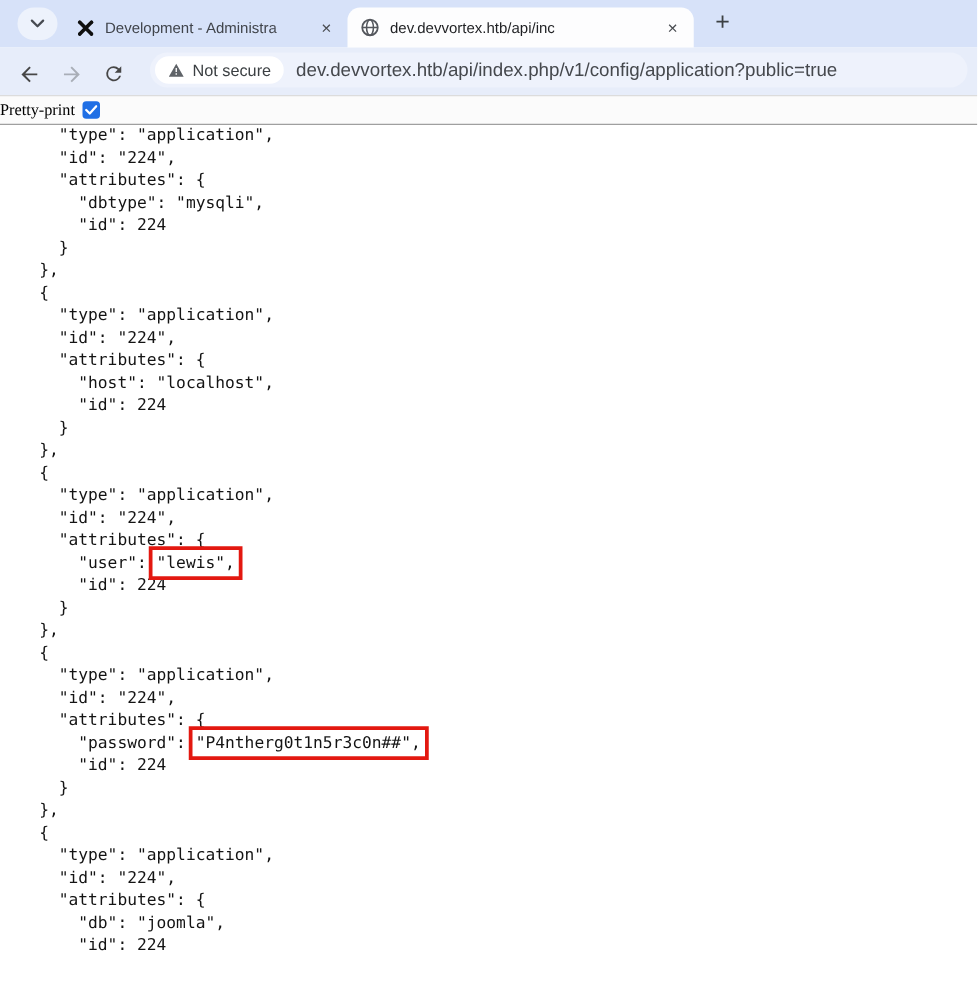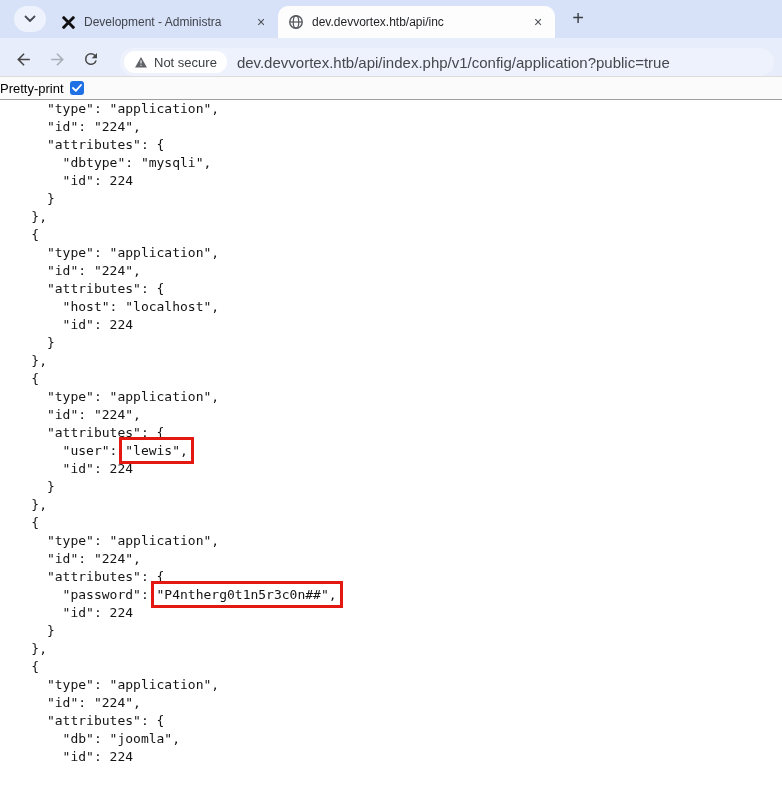--- a/index.html
+++ b/index.html
@@ -24,31 +24,31 @@
   .tab-title{flex:1;overflow:hidden;white-space:nowrap;font-size:12px;position:relative;height:16px;line-height:16px;}
   .tab-title .fade{position:absolute;right:0;top:0;width:28px;height:100%;}
   .tab.inactive .fade{background:linear-gradient(to right,rgba(215,226,249,0),var(--tabstrip_bg,#d7e2f9));}
   .tab.active .fade{background:linear-gradient(to right,rgba(253,253,254,0),#fdfdfe);}
   .tab-close{width:18px;height:18px;border-radius:9px;display:flex;align-items:center;justify-content:center;
     font-size:14px;color:#4a4d52;cursor:pointer;flex:none;margin-left:6px;}
   .new-tab{width:30px;height:30px;margin:0 0 2px 8px;display:flex;align-items:center;justify-content:center;
     font-size:20px;color:#3c4043;cursor:pointer;flex:none;align-self:center;}
 
   
-  .navbar{height:38px;background:var(--toolbar_bg,#e7edfa);display:flex;align-items:flex-end;padding:4px 8px 0 6px;}
+  .navbar{height:38px;background:var(--toolbar_bg,#e7edfa);display:flex;align-items:flex-start;padding:4px 8px 0 6px;}
   .nav-btn{width:34px;height:34px;display:flex;align-items:center;justify-content:center;border-radius:17px;cursor:pointer;flex:none;}
   .omnibox{flex:1;height:28px;margin-left:12px;background:#eef2fc;border-radius:14px;display:flex;align-items:center;
     padding:0 12px 0 4px;overflow:hidden;cursor:text;}
   .chip{height:22px;background:#ffffff;border-radius:11px;display:flex;align-items:center;padding:0 10px;flex:none;cursor:pointer;}
   .chip-label{font-size:13px;color:#3c4043;margin-left:6px;white-space:nowrap;}
   .url-text{font-size:15px;color:#45484d;margin-left:10px;white-space:nowrap;}
 
   
   .prettybar{height:24px;background:#fbfbfb;border-top:1px solid #dcdcdc;border-bottom:1px solid #9f9f9f;
-    display:flex;align-items:center;font-family:Liberation Sans, sans-serif;font-size:13px;color:#000;}
+    display:flex;align-items:center;font-family:Liberation Serif, serif;font-size:13px;color:#000;}
   .prettybar-label{margin-left:0;}
   .checkbox{width:14px;height:14px;border-radius:3px;background:var(--checkbox_blue,#1f6fe5);margin-left:6px;
     display:flex;align-items:center;justify-content:center;cursor:pointer;}
 
   
   .content{height:666px;overflow:hidden;background:#fff;}
   .json-line{font-family:"DejaVu Sans Mono","Liberation Mono",monospace;font-size:13px;line-height:18px;
     color:#141414;white-space:pre;}
   .redbox{outline:3px solid var(--highlight_red,#e31810);outline-offset:3px;}
 

